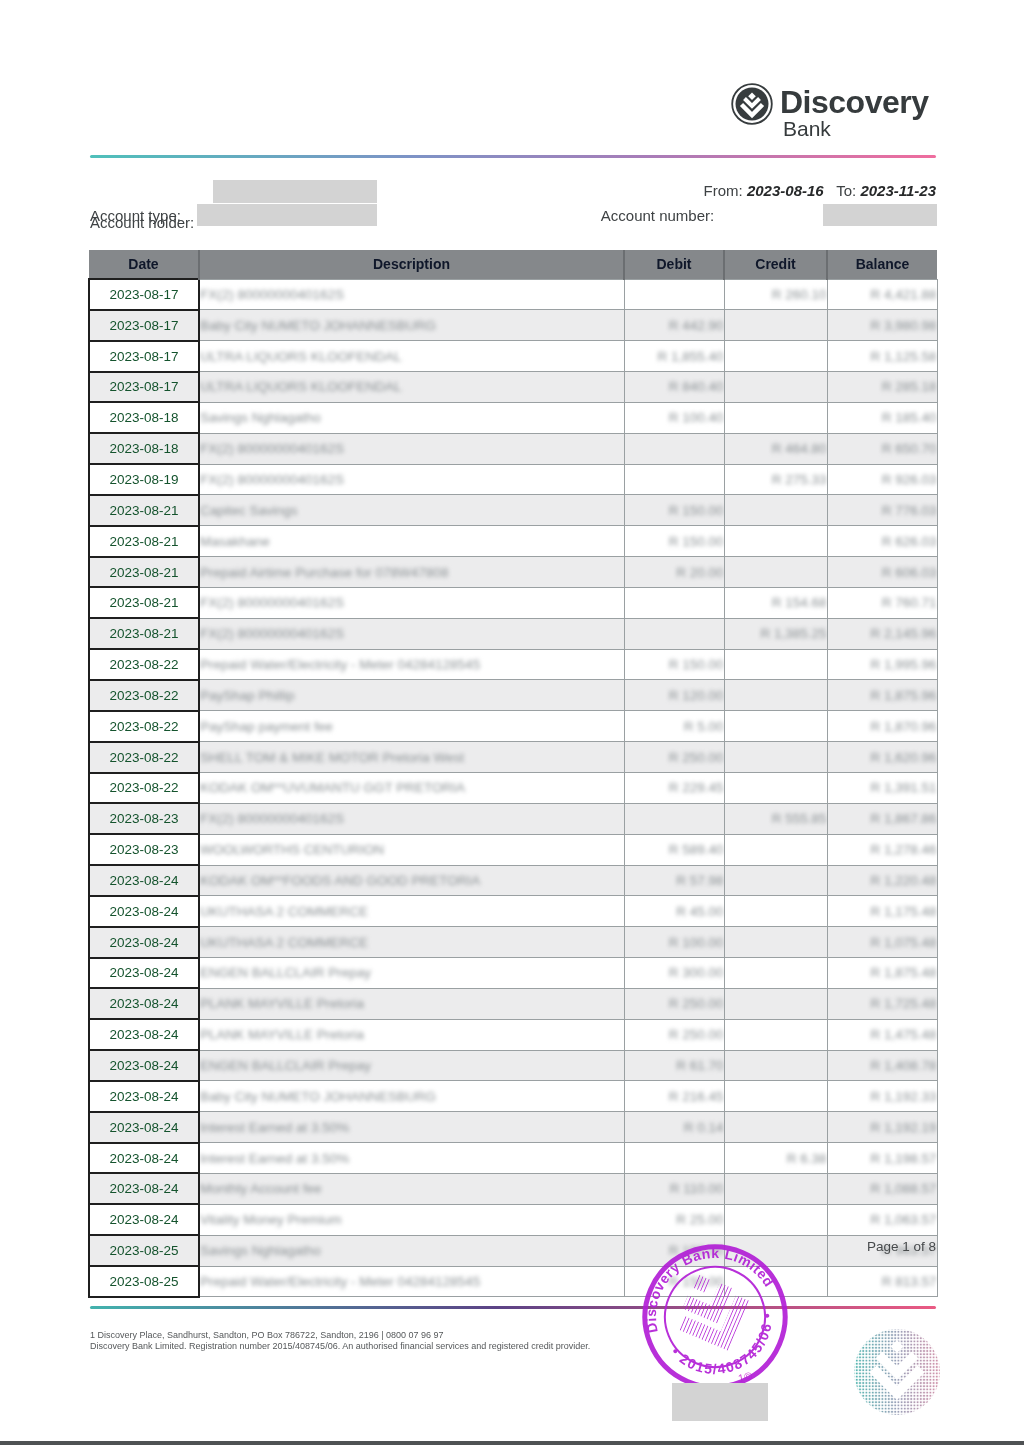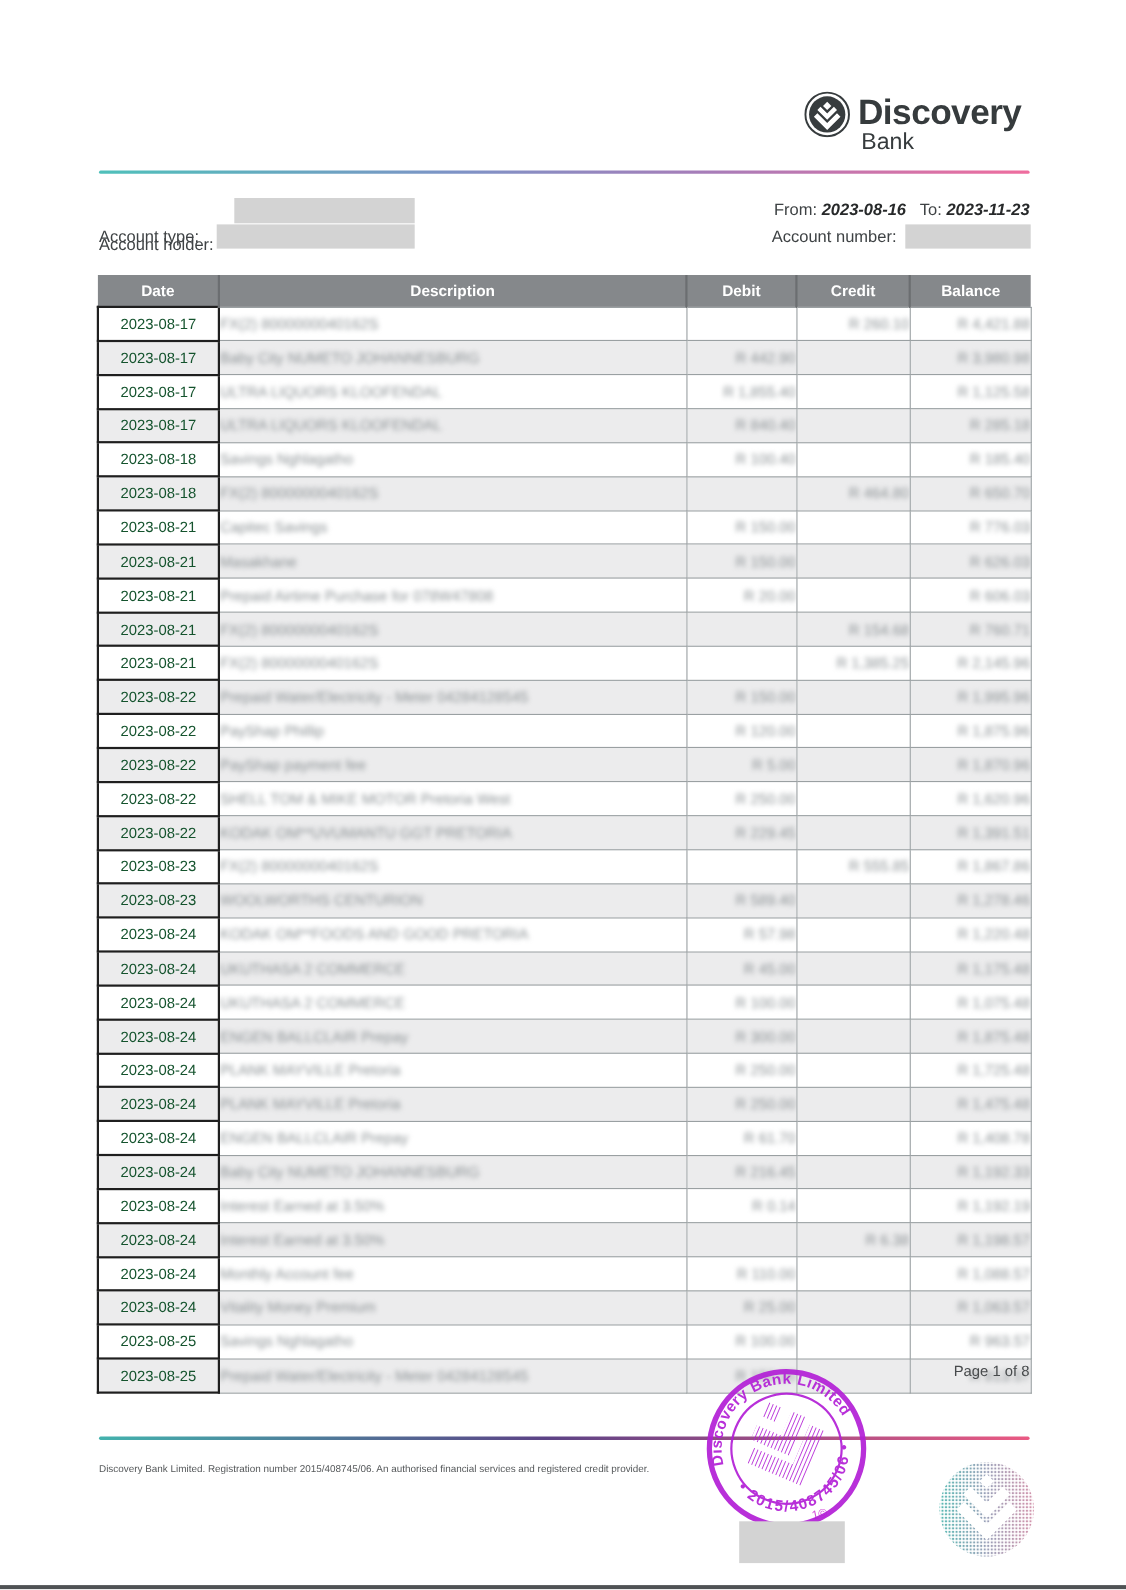--- a/index.html
+++ b/index.html
@@ -17,21 +17,21 @@
   .rule-bottom{background:linear-gradient(90deg,#43b2ad 0%,#5c4386 48%,#ea5a83 100%);height:2.5px;}
   .bottom-bar{background:#4f5254;}
 
   
   .lbl{font-size:15px;color:#3e4244;}
   .b{font-weight:bold;color:#27292a;font-style:italic;}
   .redact{background:#d3d3d3;}
 
   
   table.stmt{border-collapse:collapse;table-layout:fixed;width:848px;}
-  table.stmt th{background:#85888b;color:#ffffff;font-size:14px;font-weight:bold;
+  table.stmt th{background:#85888b;color:#0f172a;font-size:14px;font-weight:bold;
     height:28px;border-left:2px solid #6b6e71;padding:0;}
   table.stmt th:first-child{border-left:none;}
   table.stmt td{height:28.85px;padding:0;font-size:13.5px;overflow:hidden;white-space:nowrap;}
   table.stmt tr:nth-child(odd) td{background:#ffffff;}
   table.stmt tr:nth-child(even) td{background:#ececed;}
   td.date{border:2px solid #1f1f1f;text-align:center;color:#14532d;font-size:15px;}
   td.desc{border:1px solid #9aa0a2;text-align:left;padding-left:10px;color:#8b9194;}
   td.amount{border:1px solid #9aa0a2;text-align:right;padding-right:10px;color:#8b9194;}
   .blur span{filter:blur(2.3px);}
 
@@ -61,21 +61,21 @@
   <div class="abs redact" style="left:213px;top:180px;width:164px;height:23px;"></div>
   <div class="abs lbl" style="left:90px;top:207px;text-align:right;">Account type:</div>
   <div class="abs redact" style="left:197px;top:204px;width:180px;height:22px;"></div>
 
   <div class="abs lbl" style="left:636px;top:182px;width:300px;text-align:right;">
     <span>From:</span>
     <span class="b">2023-08-16</span>
     &nbsp;&nbsp;<span>To:</span>
     <span class="b">2023-11-23</span>
   </div>
-  <div class="abs lbl" style="left:500px;top:207px;width:315px;text-align:right;">Account number:</div>
+  <div class="abs lbl" style="left:500px;top:207px;width:315px;text-align:center;">Account number:</div>
   <div class="abs redact" style="left:823px;top:204px;width:114px;height:22px;"></div>
 
   <table class="stmt abs" style="left:88px;top:250px;">
     <colgroup>
       <col style="width:110px">
         <col style="width:425px">
         <col style="width:100px">
       <col style="width:103px">
         <col style="width:110px">
     </colgroup>
@@ -125,20 +125,27 @@
           <td class="amount blur"><span>R 185.40</span></td>
         </tr>
         <tr>
           <td class="date"><span>2023-08-18</span></td>
           <td class="desc blur"><span>FX(2) 8000000040162S</span></td>
           <td class="amount blur"><span></span></td>
           <td class="amount blur"><span>R 464.80</span></td>
           <td class="amount blur"><span>R 650.70</span></td>
         </tr>
         <tr>
+          <td class="date"><span>2023-08-19</span></td>
+          <td class="desc blur"><span>FX(2) 8000000040162S</span></td>
+          <td class="amount blur"><span></span></td>
+          <td class="amount blur"><span>R 275.33</span></td>
+          <td class="amount blur"><span>R 926.03</span></td>
+        </tr>
+        <tr>
           <td class="date"><span>2023-08-21</span></td>
           <td class="desc blur"><span>Capitec Savings</span></td>
           <td class="amount blur"><span>R 150.00</span></td>
           <td class="amount blur"><span></span></td>
           <td class="amount blur"><span>R 776.03</span></td>
         </tr>
         <tr>
           <td class="date"><span>2023-08-21</span></td>
           <td class="desc blur"><span>Masakhane</span></td>
           <td class="amount blur"><span>R 150.00</span></td>
@@ -314,20 +321,21 @@
           <td class="amount blur"><span>R 813.57</span></td>
         </tr>
       </tbody>
   </table>
 
   <div class="abs pageno" style="left:736px;top:1239px;width:200px;text-align:right;">Page 1 of 8</div>
 
   <div class="abs rule rule-bottom" style="left:90px;top:1306px;width:846px;"></div>
 
   <div class="abs foot" style="left:90px;top:1330px;width:560px;">
+    <div>1 Discovery Place, Sandhurst, Sandton, PO Box 786722, Sandton, 2196 | 0800 07 96 97</div>
     <div>Discovery Bank Limited. Registration number 2015/408745/06. An authorised financial services and registered credit provider.</div>
   </div>
 
   <div class="abs remnant" style="left:738px;top:1371px;">1©</div>
 
   <svg class="abs" style="left:638px;top:1240px;" width="154" height="154" viewBox="0 0 154 154">
     <defs>
       <pattern id="hatch" width="3.4" height="3.4" patternUnits="userSpaceOnUse" patternTransform="rotate(45)">
         <line x1="0" y1="0" x2="0" y2="3.4" stroke="#b21fd6" stroke-width="1.6"></line>
       </pattern>

